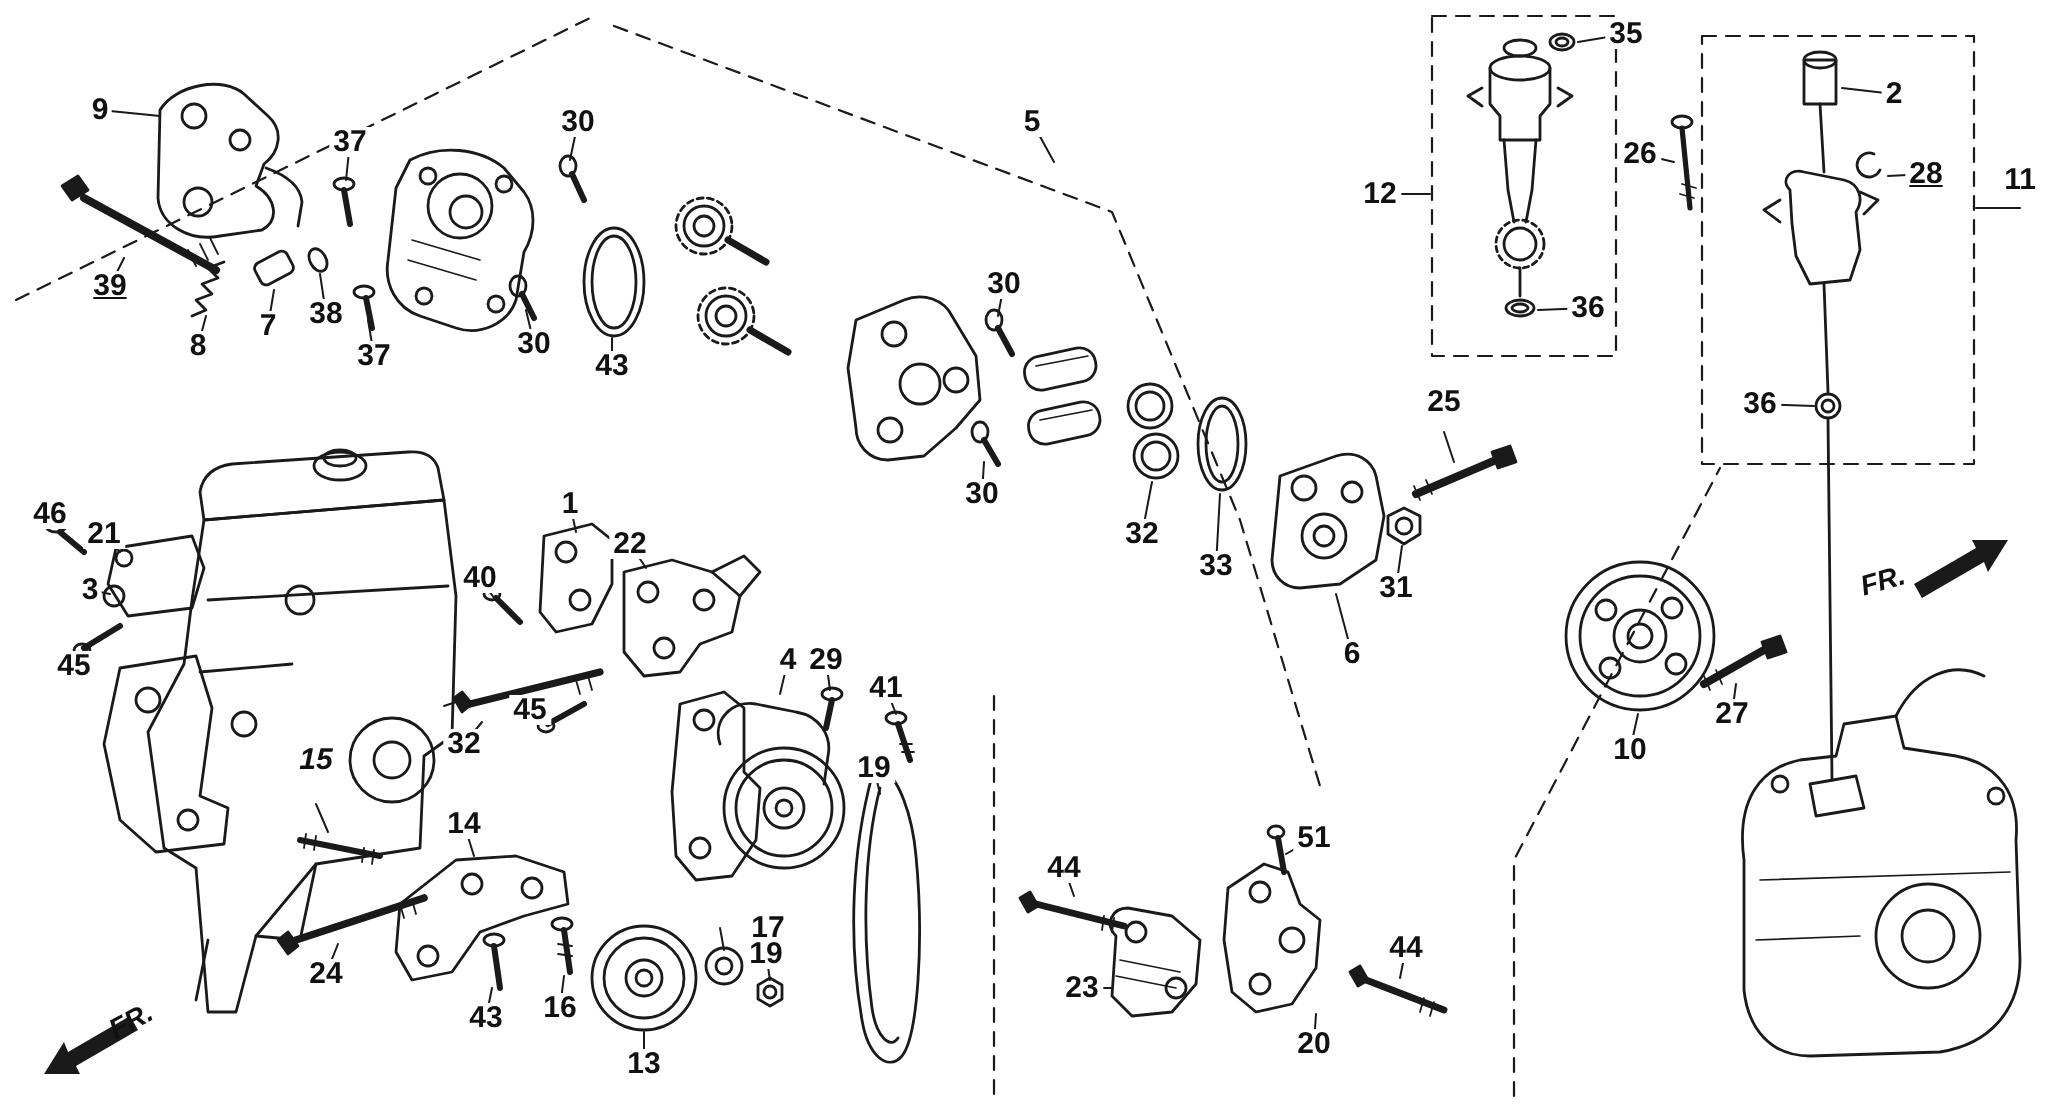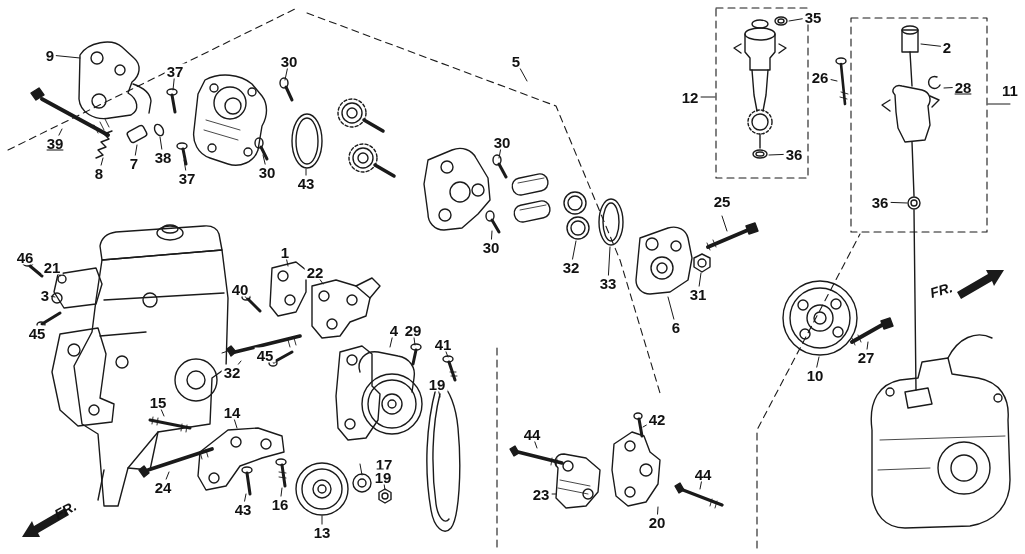--- a/index.html
+++ b/index.html
@@ -431,26 +431,26 @@
     <div class="callout" style="left: 37px; top: 333px;">45</div>
     <div class="callout" style="left: 240px; top: 289px;">40</div>
     <div class="callout" style="left: 285px; top: 252px;">1</div>
     <div class="callout" style="left: 315px; top: 272px;">22</div>
     <div class="callout" style="left: 232px; top: 372px;">32</div>
     <div class="callout" style="left: 265px; top: 355px;">45</div>
     <div class="callout" style="left: 394px; top: 330px;">4</div>
     <div class="callout" style="left: 413px; top: 330px;">29</div>
     <div class="callout" style="left: 443px; top: 344px; text-align: right;">41</div>
     <div class="callout" style="left: 437px; top: 384px;">19</div>
-    <div class="callout" style="left: 158px; top: 402px;">15</div>
+    <div class="callout" style="left: 158px; top: 380px; font-style: italic;">15</div>
     <div class="callout" style="left: 232px; top: 412px;">14</div>
     <div class="callout" style="left: 163px; top: 487px;">24</div>
     <div class="callout" style="left: 243px; top: 509px;">43</div>
     <div class="callout" style="left: 280px; top: 504px;">16</div>
     <div class="callout" style="left: 322px; top: 532px;">13</div>
     <div class="callout" style="left: 360px; top: 464px; margin-left: 24px;">17</div>
     <div class="callout" style="left: 383px; top: 477px;">19</div>
-    <div class="callout" style="left: 657px; top: 419px;">42</div>
+    <div class="callout" style="left: 657px; top: 419px;">51</div>
     <div class="callout" style="left: 532px; top: 434px;">44</div>
     <div class="callout" style="left: 541px; top: 494px;">23</div>
     <div class="callout" style="left: 657px; top: 522px;">20</div>
     <div class="callout" style="left: 703px; top: 474px;">44</div>
   </div>
 
 </body></html>

